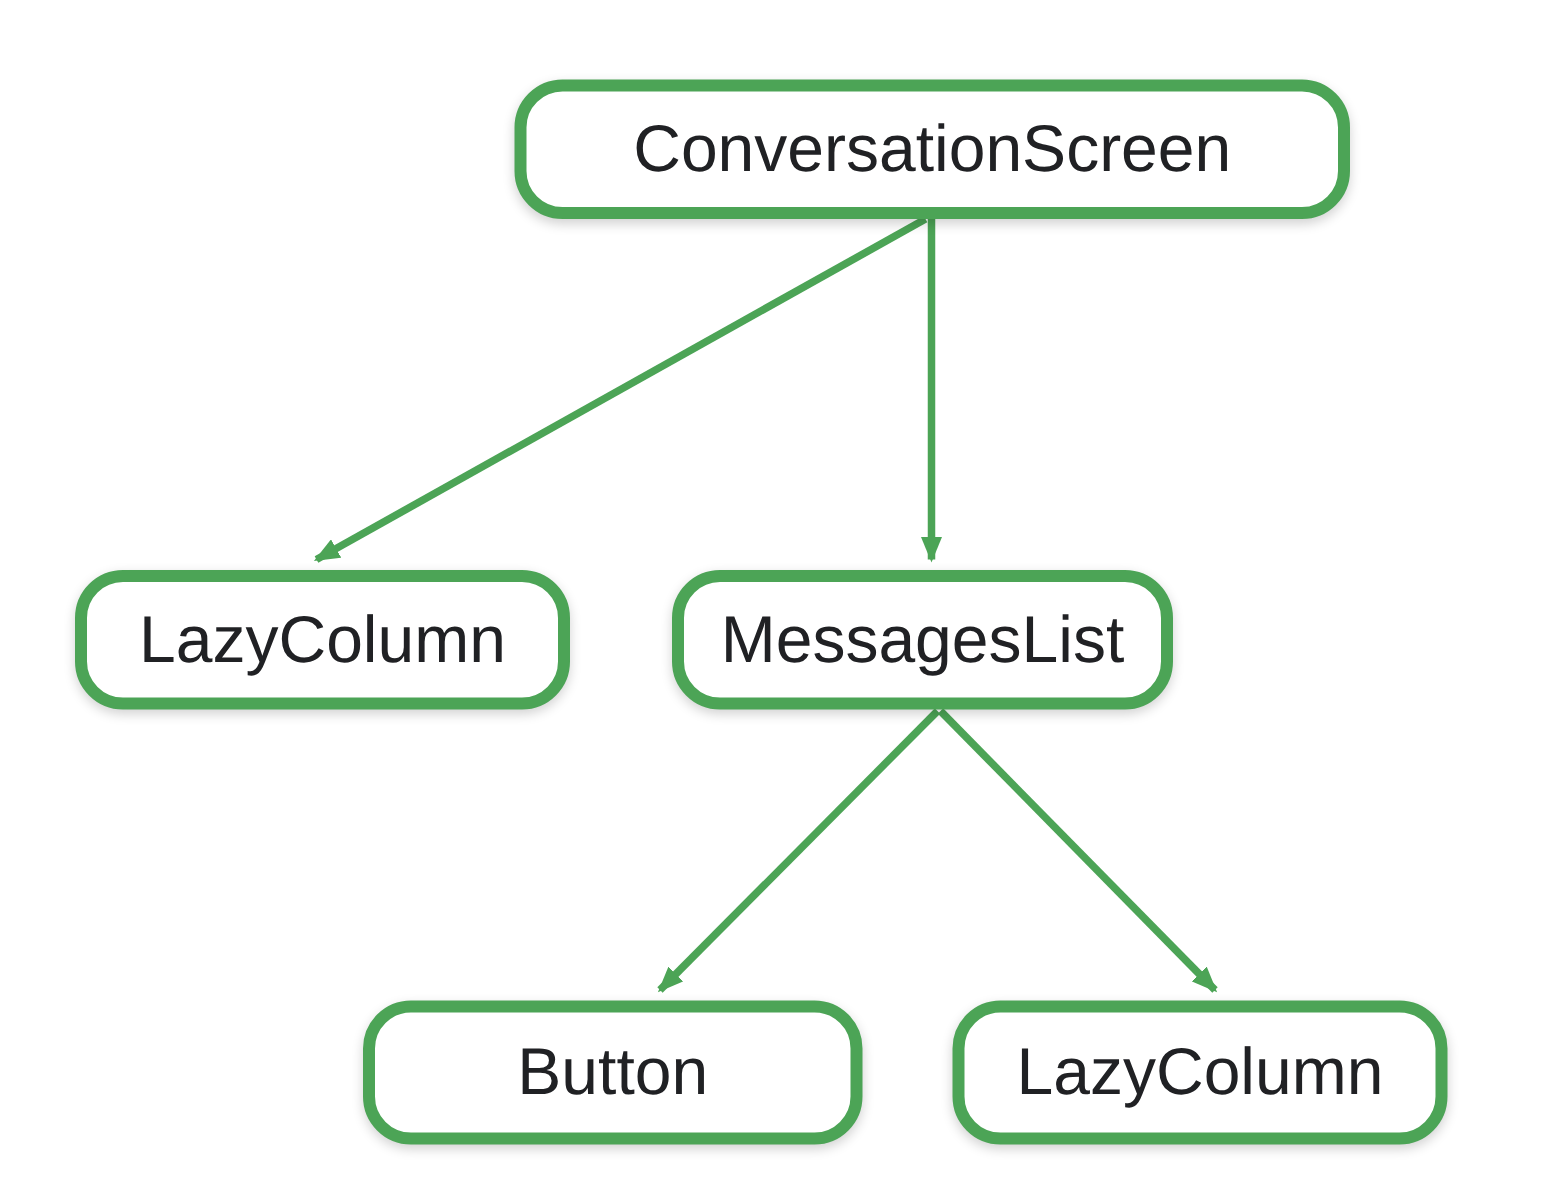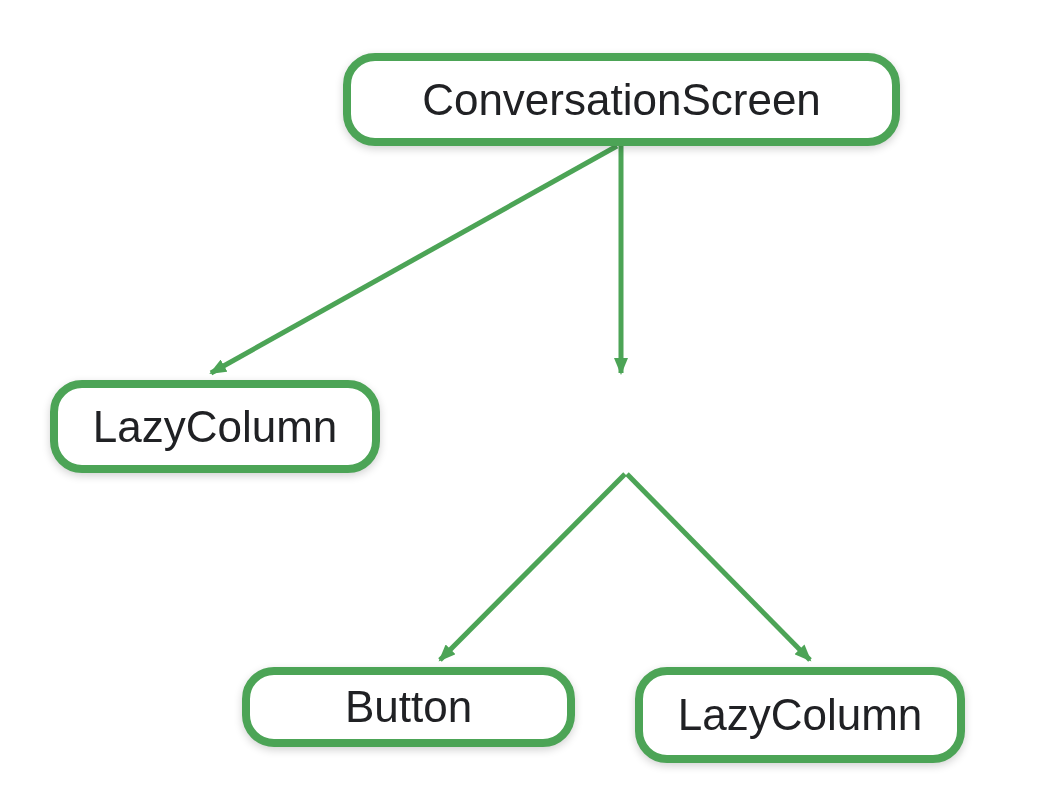--- a/index.html
+++ b/index.html
@@ -41,21 +41,21 @@
     box-shadow: 0 3px 8px rgba(0,0,0,0.18);
     font-size: 44px;
     font-weight: 400;
     color: var(--text);
     letter-spacing: 0px;
     white-space: nowrap;
   }
   .node-conversation-screen { left: 343px; top:  53px; width: 557px; height: 93px; }
   .node-user-input           { left:  50px; top: 380px; width: 330px; height: 93px; }
   .node-messages-list        { left: 448px; top: 380px; width: 334px; height: 93px; }
-  .node-button               { left: 242px; top: 667px; width: 333px; height: 80px; }
+  .node-button               { left: 242px; top: 667px; width: 333px; height: 96px; }
   .node-lazy-column          { left: 635px; top: 667px; width: 330px; height: 96px; }
 </style>
 </head>
 <body>
 
 <div class="canvas">
 
   <svg class="edges-layer" viewBox="0 0 1040 802" xmlns="http://www.w3.org/2000/svg">
     <defs>
       <marker id="arrowhead" markerUnits="userSpaceOnUse" markerWidth="18" markerHeight="14" refX="15" refY="7" orient="auto">
@@ -69,20 +69,23 @@
   </svg>
 
   <div class="node node-conversation-screen">
     <span>ConversationScreen</span>
   </div>
 
   <div class="node node-user-input">
     <span>LazyColumn</span>
   </div>
 
+  <div class="node node-messages-list">
+    <span>MessagesList</span>
+  </div>
 
   <div class="node node-button">
     <span>Button</span>
   </div>
 
   <div class="node node-lazy-column">
     <span>LazyColumn</span>
   </div>
 
 </div>

